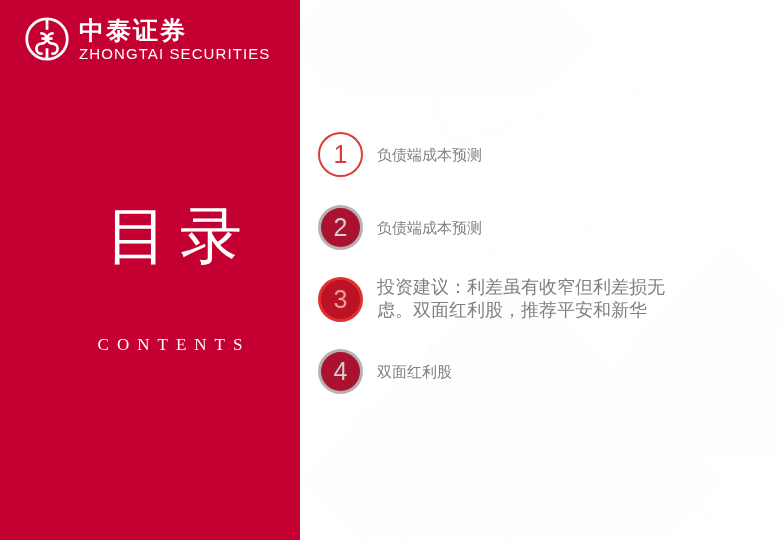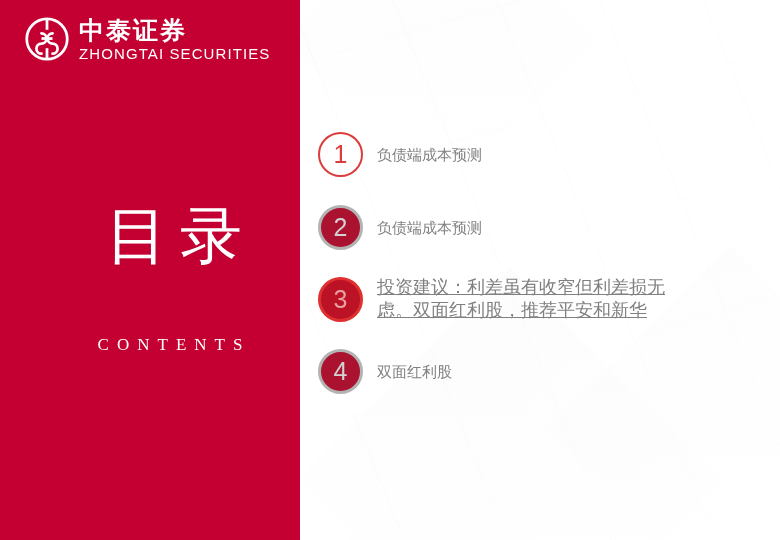--- a/index.html
+++ b/index.html
@@ -176,21 +176,20 @@
     margin-left: 14px;
     color: #808080;
     font-size: 15px;
     line-height: 1.28;
     font-family: "Liberation Sans", "DejaVu Sans", sans-serif;
     white-space: pre-line;
   }
   .toc-item.two-line .label {
     font-size: 18px;
     line-height: 1.3;
-    text-decoration: underline;
   }
 
   .row-1 { margin-top: 0; }
   .row-2 { margin-top: 28px; }
   .row-3 { margin-top: 26px; }
   .row-4 { margin-top: 26px; }
 </style>
 </head>
 <body>
 

